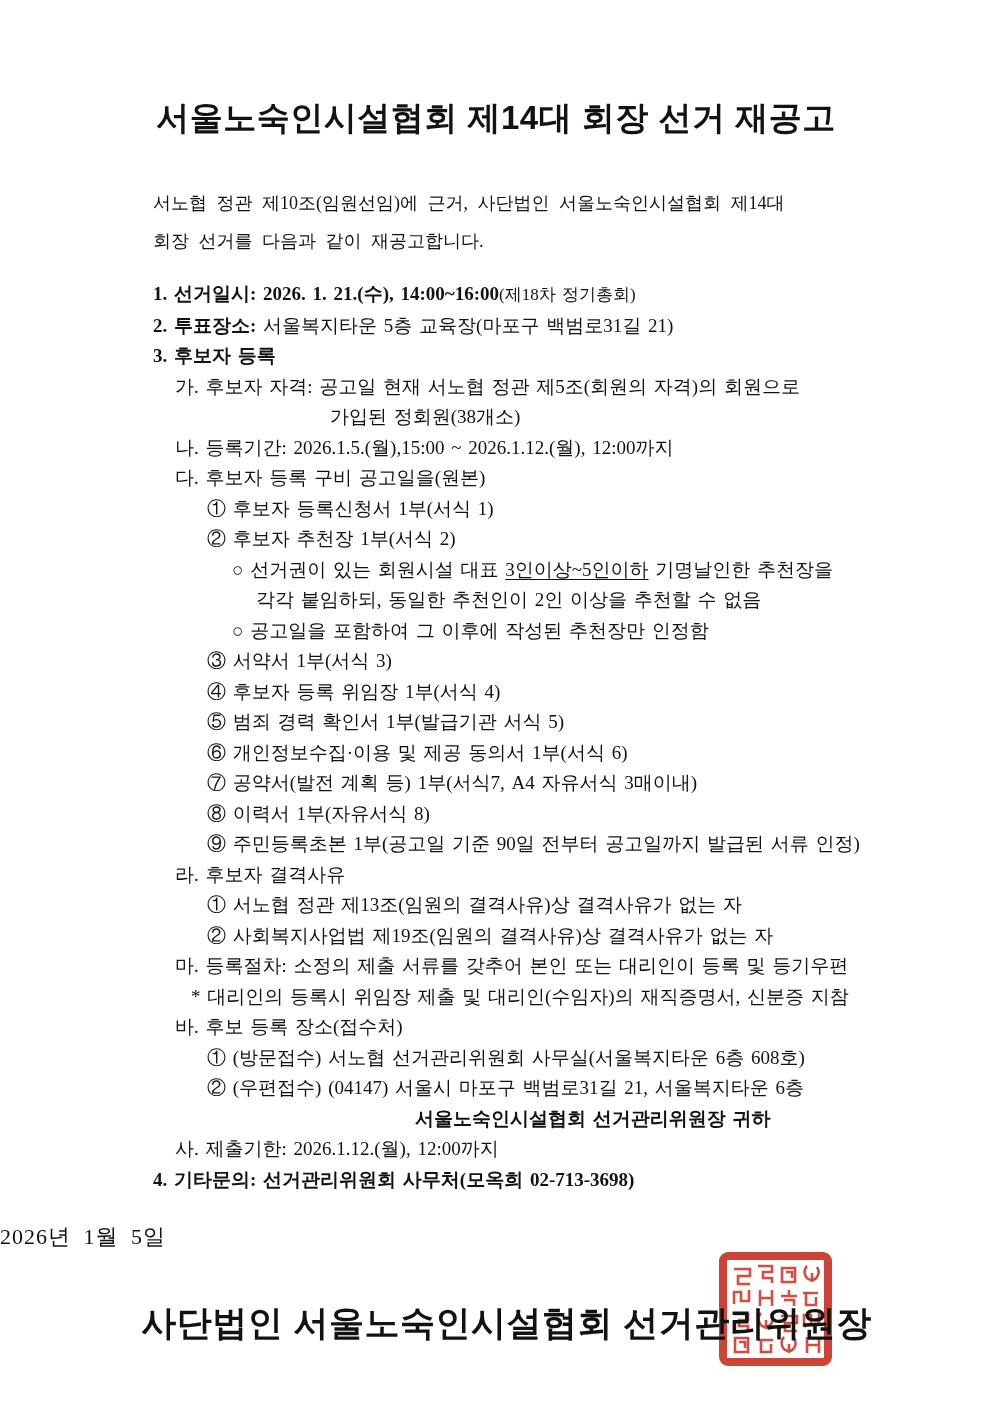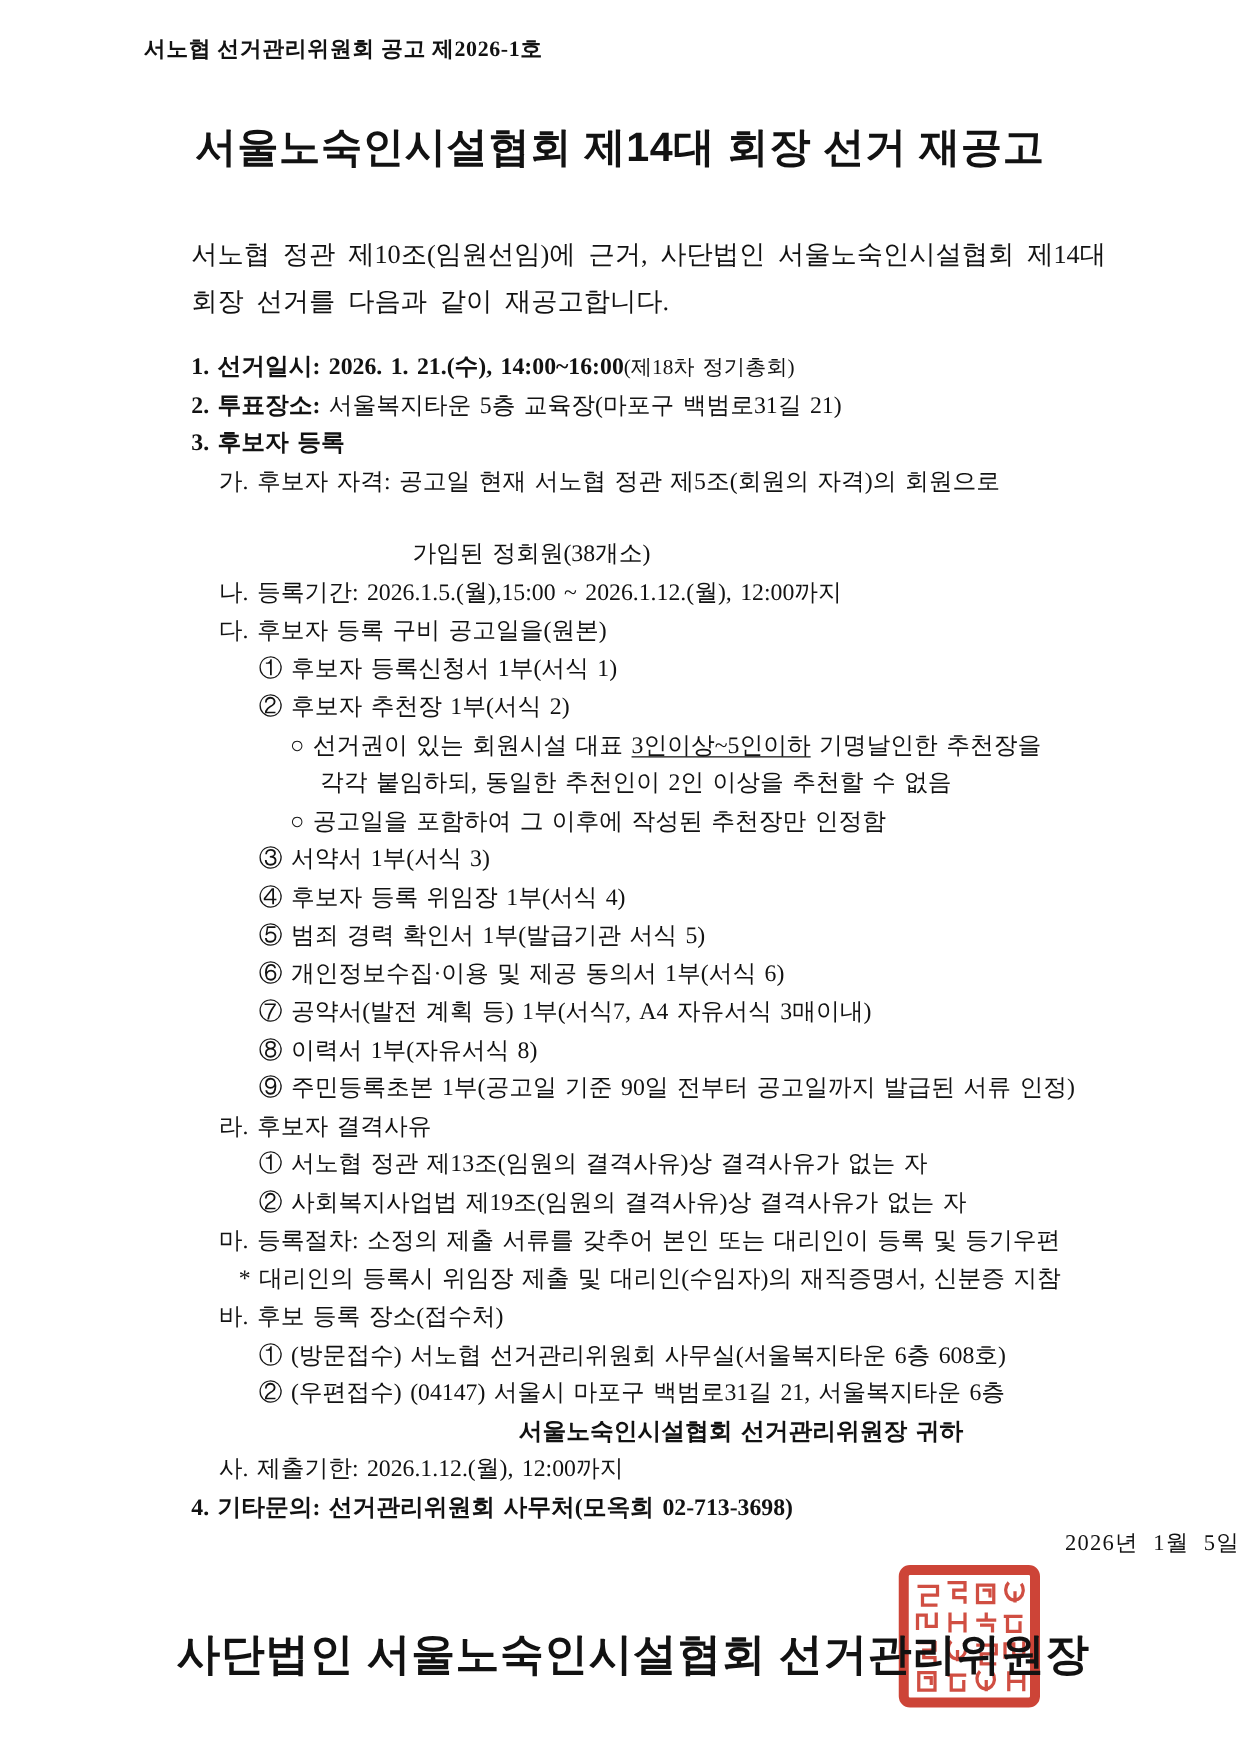--- a/index.html
+++ b/index.html
@@ -20,65 +20,64 @@
   .doc-title {
     position:absolute; left:0; right:0; top:96px;
     text-align:center;
     font-family:"Liberation Sans", sans-serif;
     font-weight:700; font-size:33px; letter-spacing:0.5px;
   }
   .intro {
     position:absolute; left:153px; top:184px; right:90px;
   }
   .intro-line {
-    font-size:21px; line-height:38px; word-spacing:5px;
+    font-size:18px; line-height:38px; word-spacing:5px;
     white-space:nowrap;
   }
   .doc-lines {
     position:absolute; left:115px; top:279px; right:0;
   }
   .line {
     font-size:19px; line-height:30.5px; word-spacing:2px;
     white-space:nowrap;
   }
   .line .b { font-weight:bold; }
   .line .small { font-size:17px; }
   .line .sm { font-size:19px; }
   .line .u { text-decoration:underline; text-underline-offset:3px; }
   .ind1 { padding-left:38px; }
   .ind2 { padding-left:60px; }
   .ind2b { padding-left:76px; }
   .ind3 { padding-left:92px; }
   .ind4 { padding-left:117px; }
   .ind5 { padding-left:141px; }
-  .ind6 { padding-left:215px;margin-top:28px; }
+  .ind6 { padding-left:215px; }
   .ind7 { padding-left:300px;font-weight:bold; }
   .doc-date {
     position:absolute; left:0; right:0; top:1222px;
-    text-align:right; font-size:18px; letter-spacing:1px;
+    text-align:left; font-size:22px; letter-spacing:1px;
     word-spacing:6px;
   }
   .signature {
     position:absolute; left:0; right:0; top:1300px;
     text-align:center; z-index:2;
     font-family:"Liberation Sans", sans-serif;
     font-weight:900; font-size:35px; letter-spacing:0.5px;
     padding-left:21px;
   }
   .seal {
     position:absolute; left:718px; top:1251px; z-index:1;
     width:115px; height:116px; opacity:0.92;
   }
 </style>
 </head>
 <body>
 
 <div class="page">
 
-  <div class="doc-number">서노협 선거관리위원회 공고 제2026-1호</div>
 
   <h1 class="doc-title">서울노숙인시설협회 제14대 회장 선거 재공고</h1>
 
   <div class="intro">
       <div class="intro-line">서노협 정관 제10조(임원선임)에 근거, 사단법인 서울노숙인시설협회 제14대</div>
       <div class="intro-line">회장 선거를 다음과 같이 재공고합니다.</div>
     </div>
 
   <div class="doc-lines">
       <div class="line ind1"><span class="b">1. 선거일시: 2026. 1. 21.(수), 14:00~16:00</span><span class="small">(제18차 정기총회)</span></div>

